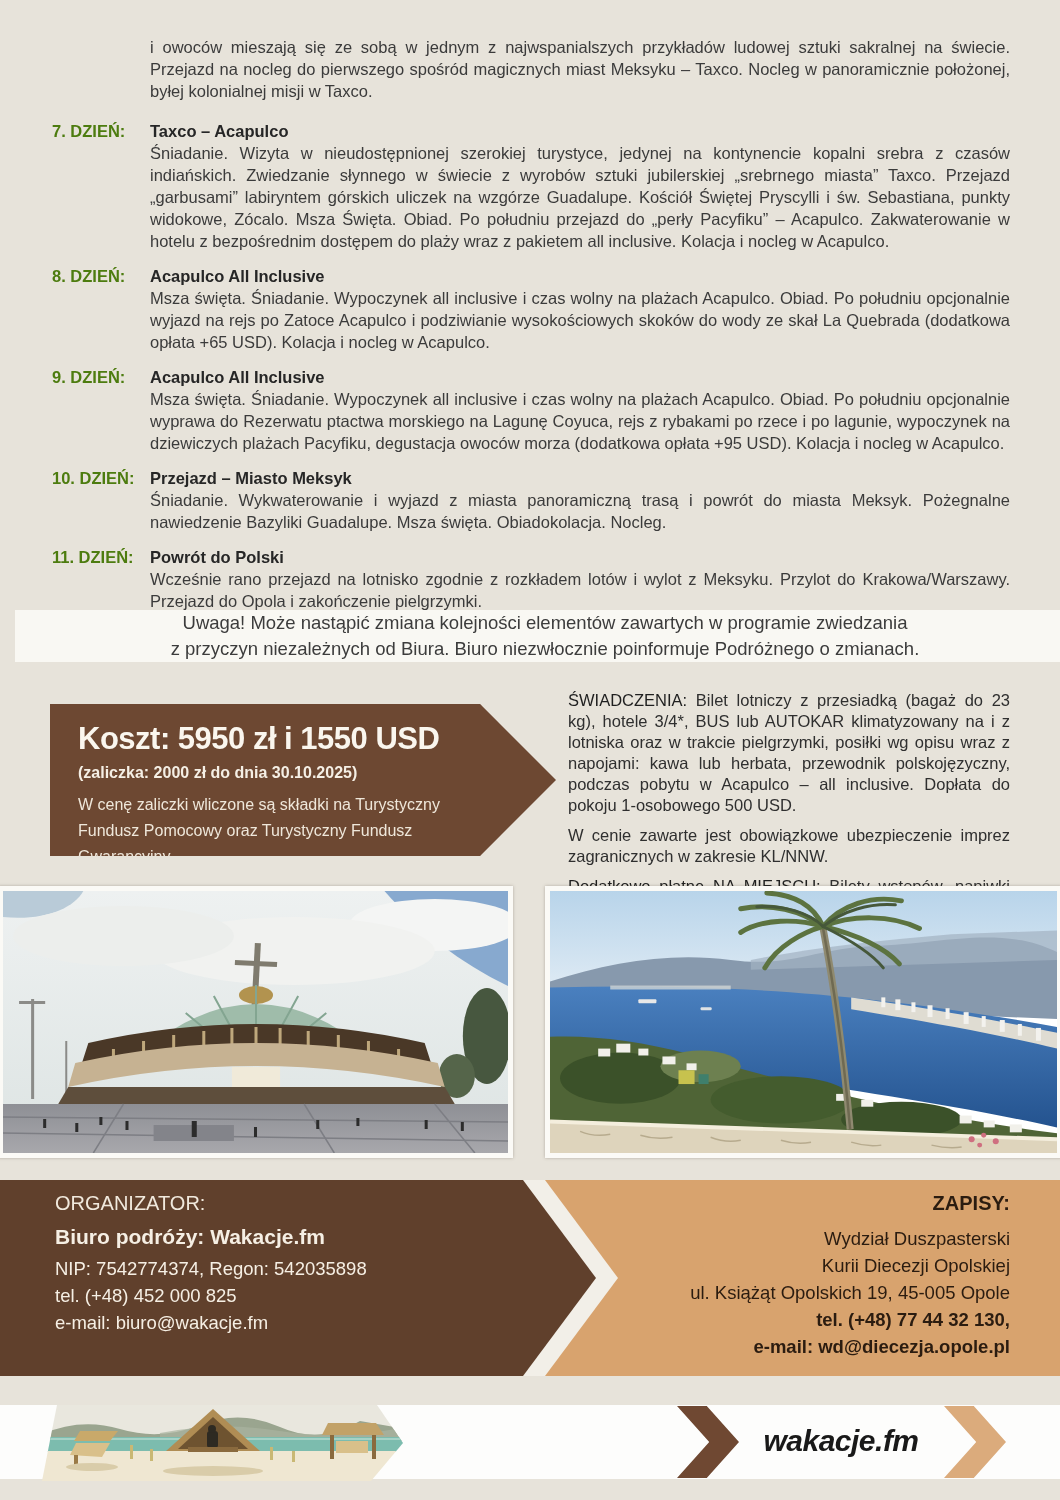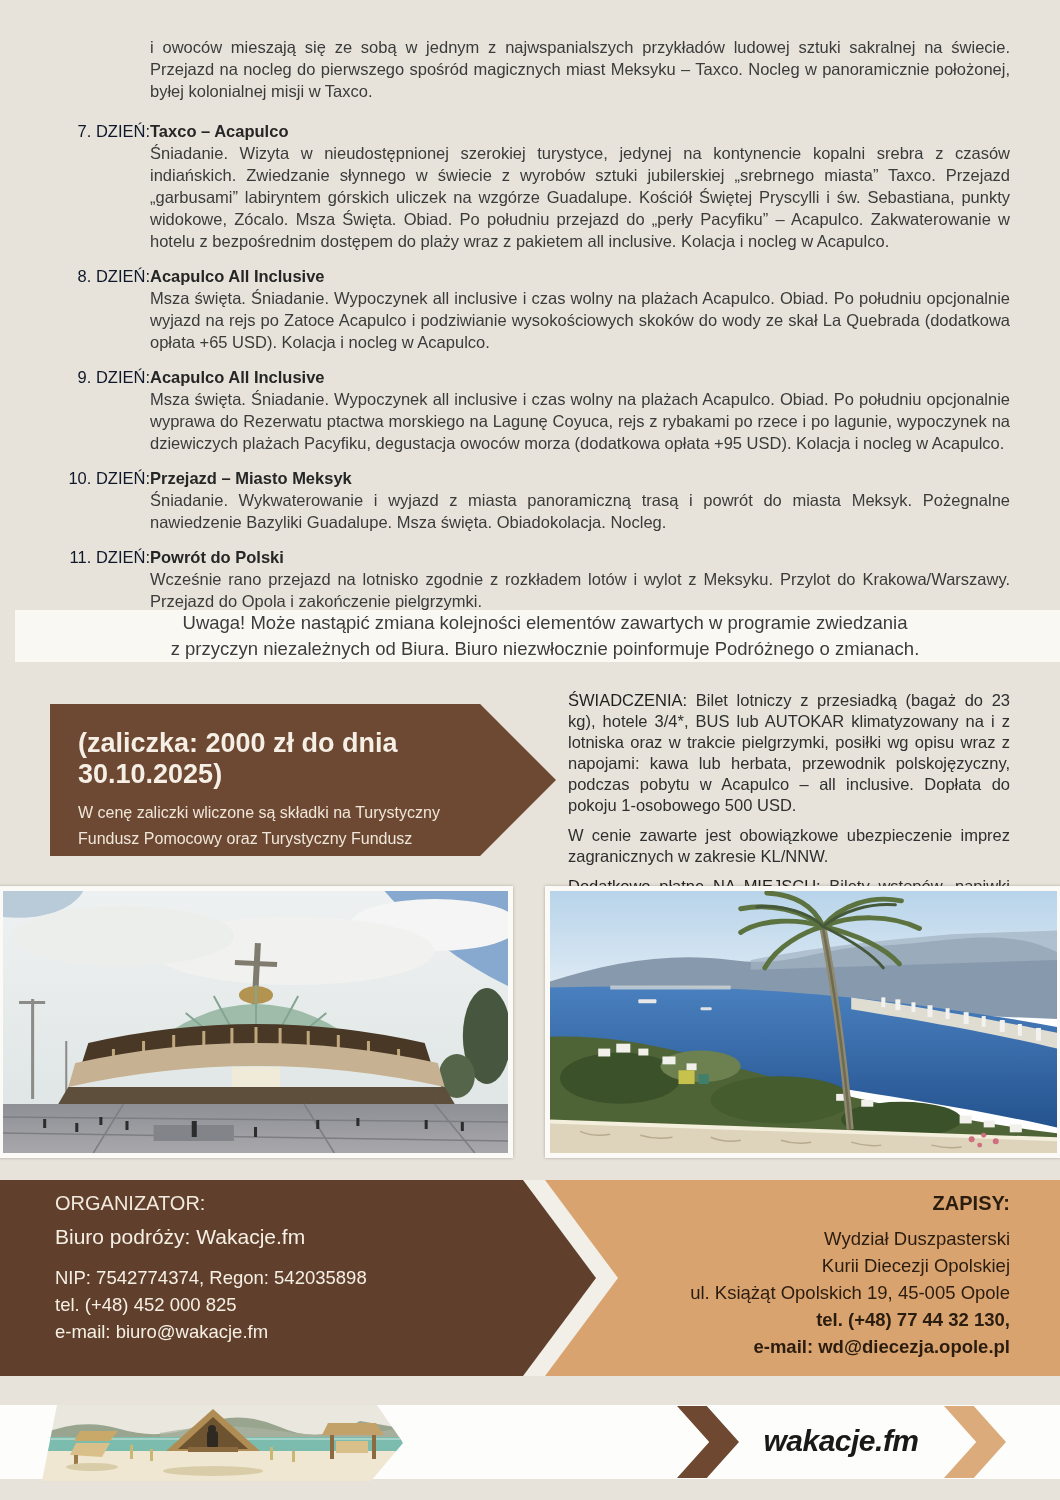--- a/index.html
+++ b/index.html
@@ -3,57 +3,57 @@
 <meta charset="utf-8">
 <style>
   html,body{margin:0;padding:0;background:#cfcbc2;}
   .page{position:relative;width:1060px;height:1500px;margin:0 auto;background:#e7e3da;
         font-family:"Liberation Sans",sans-serif;color:#3b3b3b;overflow:hidden;padding-left:32px;}
 
   
   .itinerary{position:absolute;left:52px;top:36px;width:958px;font-size:16.5px;line-height:22px;}
   .intro{margin:0 0 18px 98px;text-align:justify;}
   .day-row{display:grid;grid-template-columns:98px 1fr;margin-bottom:13px;}
-  .day-label{font-weight:normal;color:#0f172a;text-align:right;}
+  .day-label{font-weight:bold;color:#4d7c0f;}
   .day-title{font-weight:bold;color:#262626;margin-bottom:0;}
   .day-body{text-align:justify;}
 
   
   .notice{position:absolute;left:15px;top:610px;width:1060px;height:52px;background:#f9f8f3;
           display:flex;flex-direction:column;justify-content:center;align-items:center;
           font-size:18.5px;line-height:26px;color:#3c3c3c;}
 
   
   .price-arrow{position:absolute;left:50px;top:704px;width:506px;height:152px;background:#6d4832;
                clip-path:polygon(0 0,85% 0,100% 50%,85% 100%,0 100%);
                color:#f5efe5;padding:0;box-sizing:border-box;}
   .price-inner{padding:17px 0 0 28px;width:400px;}
   .price-title{font-size:31px;font-weight:bold;letter-spacing:-.5px;color:#faf6ee;}
-  .price-deposit{font-size:27px;font-weight:bold;margin-top:7px;color:#f5efe5;}
+  .price-deposit{font-size:16px;font-weight:bold;margin-top:7px;color:#f5efe5;}
   .price-note{font-size:16px;line-height:26px;margin-top:10px;color:#efe7da;}
 
   
   .services{position:absolute;left:568px;top:690px;width:442px;font-size:16.5px;line-height:21px;
             text-align:justify;color:#2f2f2f;}
   .services p{margin:0 0 9px 0;}
   .lead{font-weight:normal;color:#1f1f1f;}
 
   
   .photo{position:absolute;background:#fff;border:5px solid #fbfaf6;box-sizing:border-box;
          box-shadow:0 0 3px rgba(80,70,55,.35);}
   .photo svg{display:block;width:100%;height:100%;}
   .photo-left{left:-2px;top:886px;width:515px;height:272px;}
   .photo-right{left:545px;top:886px;width:517px;height:272px;}
 
   
   .contact{position:absolute;left:0;top:1180px;width:1060px;height:196px;background:#737373;}
   .contact svg.deco{position:absolute;left:0;top:0;width:1060px;height:196px;}
   .organizer{position:absolute;left:55px;top:12px;color:#f6efe4;}
   .org-heading{font-size:20px;color:#f1e9dd;margin-bottom:10px;}
-  .org-name{font-size:21px;font-weight:normal;margin-bottom:15px;}
+  .org-name{font-size:21px;font-weight:bold;margin-bottom:6px;}
   .org-line{font-size:18.5px;line-height:27px;}
   .signup{position:absolute;right:50px;top:12px;text-align:right;color:#2b1c10;}
   .zap-heading{font-size:20px;font-weight:bold;margin-bottom:10px;}
   .zap-line{font-size:18.5px;line-height:27px;}
   .zap-bold{font-weight:bold;}
 
   
   .footer-band{position:absolute;left:0;top:1405px;width:1060px;height:74px;background:#fdfdfc;}
   .beach{position:absolute;left:40px;top:1405px;width:366px;height:76px;
          clip-path:polygon(17px 0,337px 0,363px 38px,331px 76px,2px 76px);}
@@ -110,20 +110,21 @@
     </div>
   </div>
 
   <div class="notice">
     <div>Uwaga! Może nastąpić zmiana kolejności elementów zawartych w programie zwiedzania</div>
     <div>z przyczyn niezależnych od Biura. Biuro niezwłocznie poinformuje Podróżnego o zmianach.</div>
   </div>
 
   <div class="price-arrow">
     <div class="price-inner">
+      <div class="price-title">Koszt: 5950 zł i 1550 USD</div>
       <div class="price-deposit">(zaliczka: 2000 zł do dnia 30.10.2025)</div>
       <div class="price-note">W cenę zaliczki wliczone są składki na Turystyczny Fundusz Pomocowy oraz Turystyczny Fundusz Gwarancyjny</div>
     </div>
   </div>
 
   <div class="services">
     <p><span class="lead">ŚWIADCZENIA:</span><span> Bilet lotniczy z przesiadką (bagaż do 23 kg), hotele 3/4*, BUS lub AUTOKAR klimatyzowany na i z lotniska oraz w trakcie pielgrzymki, posiłki wg opisu wraz z napojami: kawa lub herbata, przewodnik polskojęzyczny, podczas pobytu w Acapulco – all inclusive. Dopłata do pokoju 1-osobowego 500 USD.</span></p>
     <p>W cenie zawarte jest obowiązkowe ubezpieczenie imprez zagranicznych w zakresie KL/NNW.</p>
     <p><span class="lead">Dodatkowo płatne NA MIEJSCU:</span><span> Bilety wstępów, napiwki dla hoteli i restauracji (230 USD płatne na miejscu).</span></p>
   </div>

